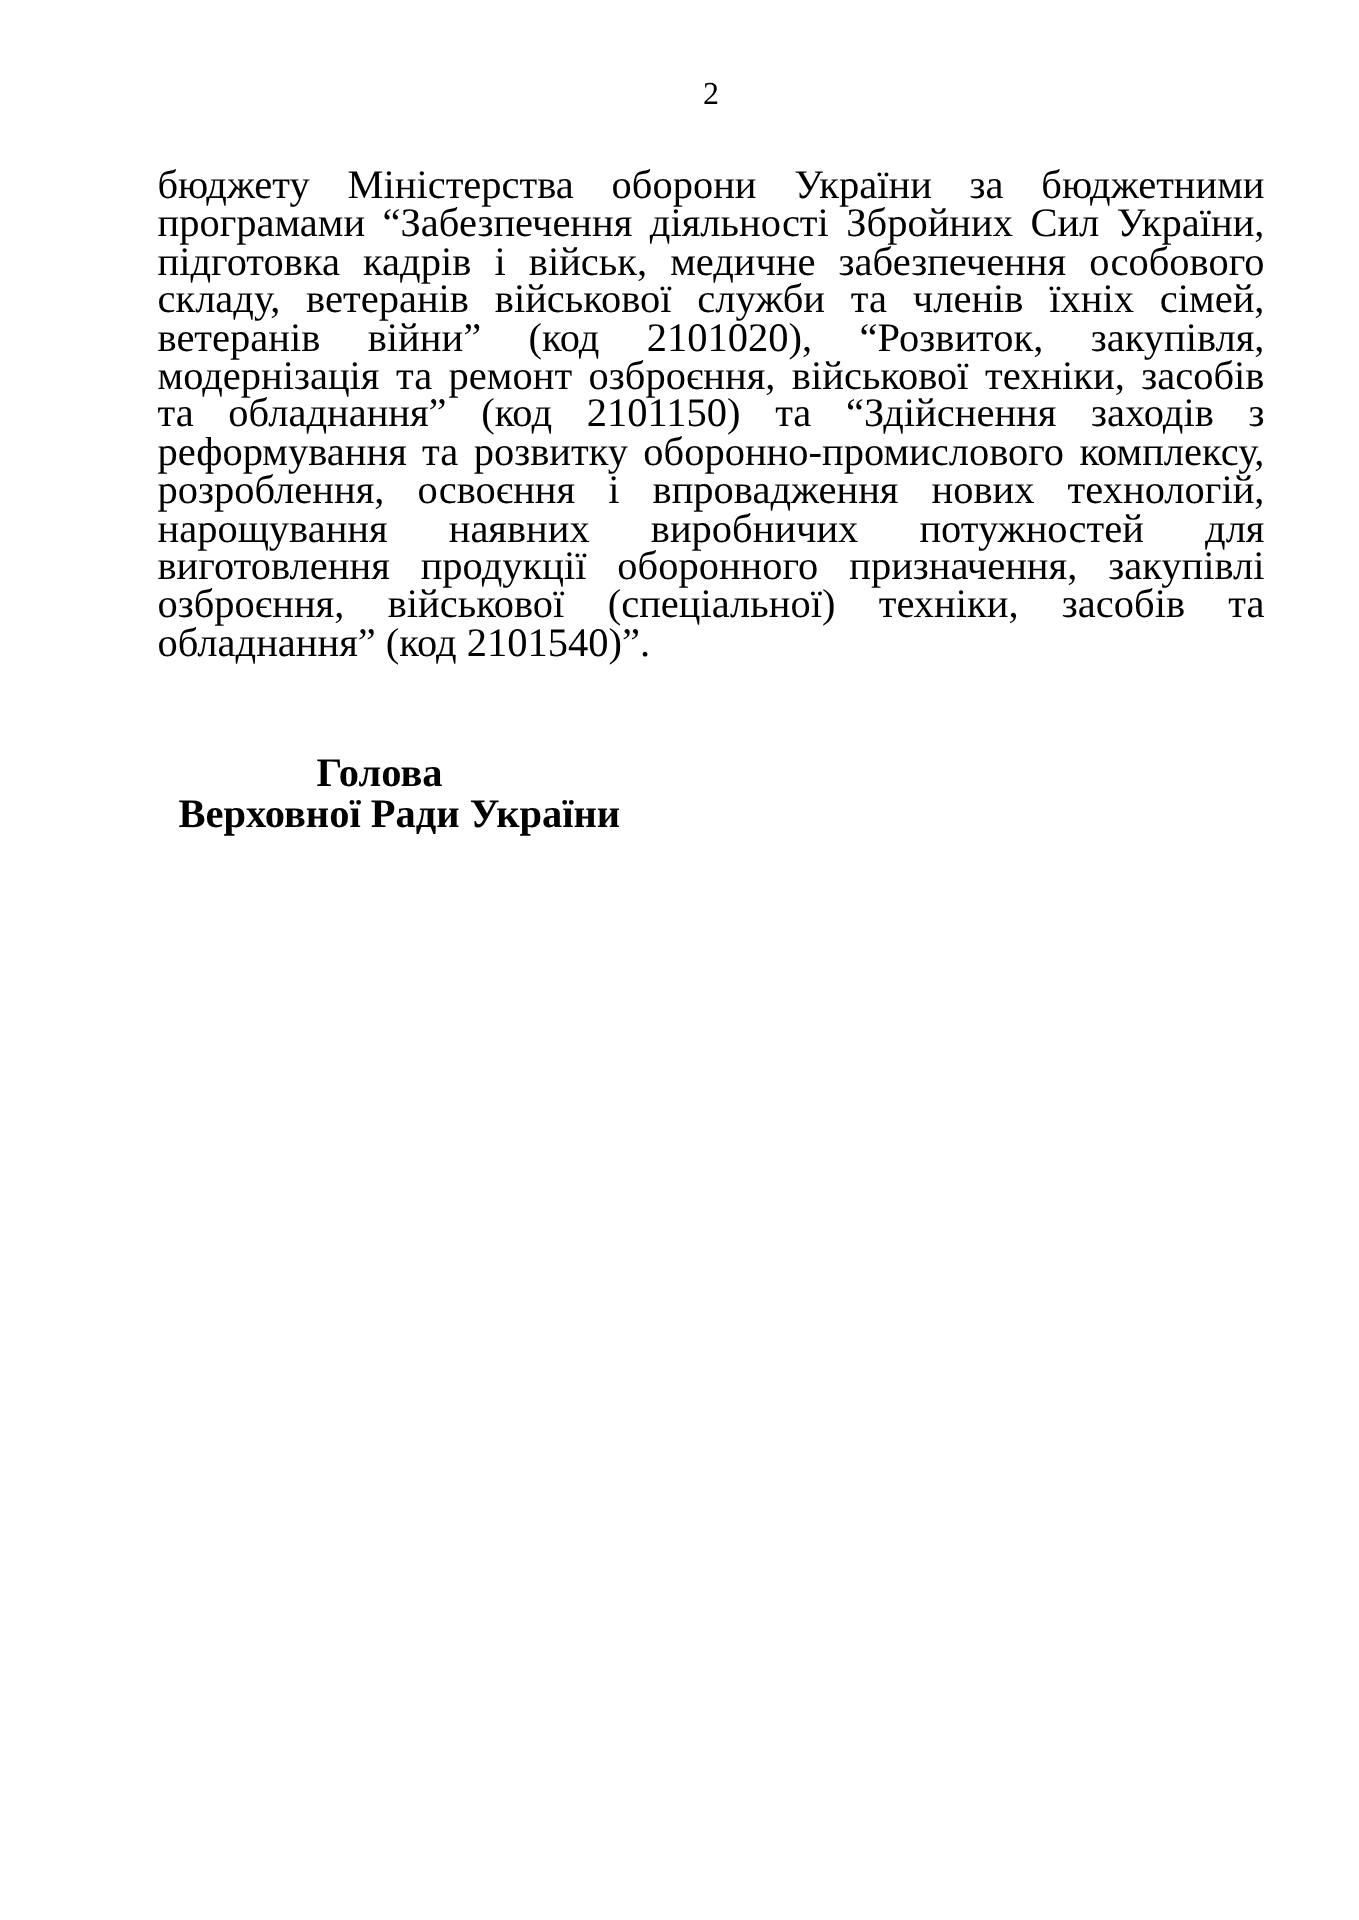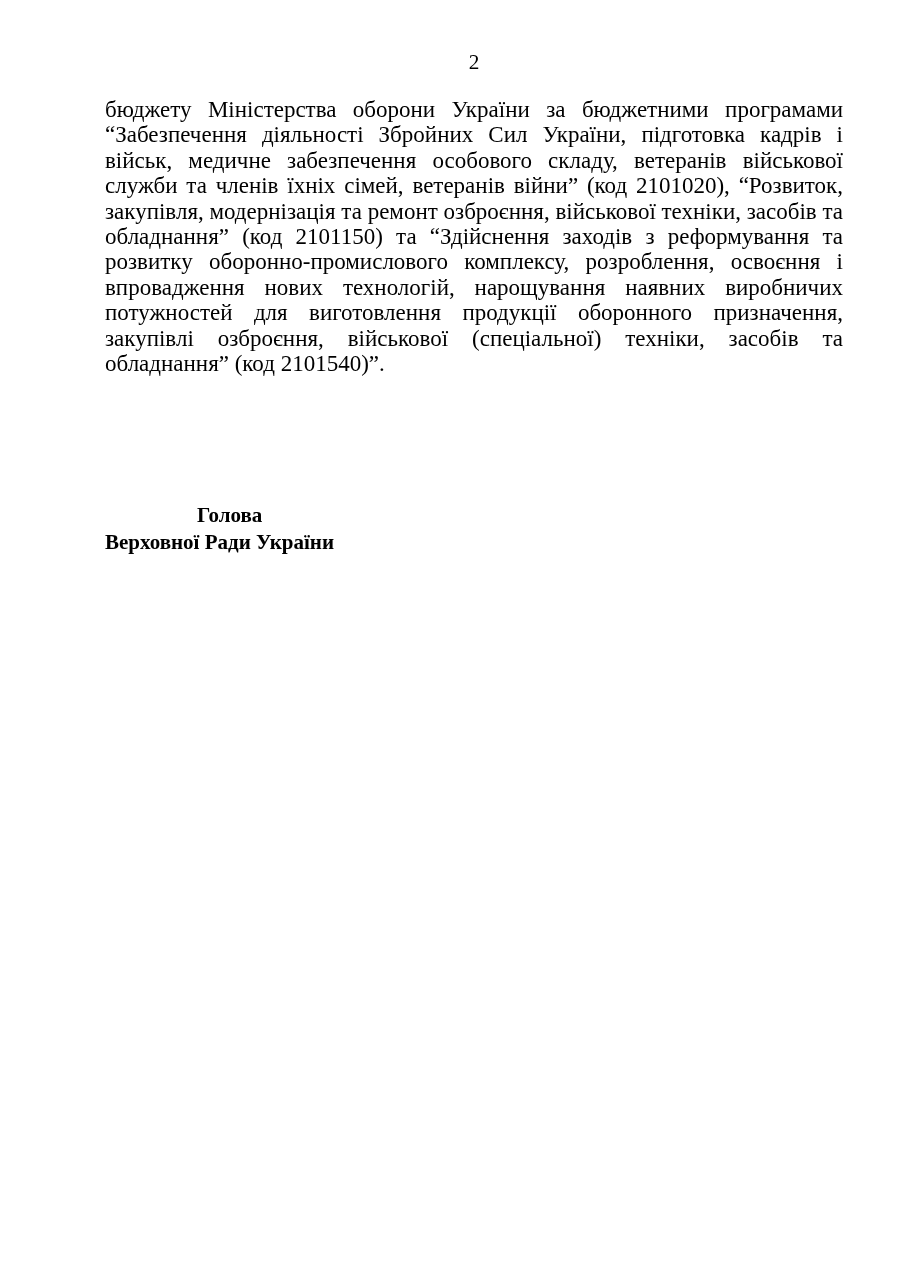--- a/index.html
+++ b/index.html
@@ -20,40 +20,40 @@
     position: absolute;
     top: 50px;
     left: 105px;
     width: 738px;
     text-align: center;
     font-size: 21.3px;
     line-height: 25px;
   }
   .body-text {
     position: absolute;
-    top: 97px;
+    top: 111px;
     left: 105px;
     width: 738px;
-    font-size: 23px;
+    font-size: 27px;
     line-height: 25.4px;
     text-align: justify;
     text-justify: inter-word;
   }
   .para {
     margin: 0 0 4px 0;
     padding: 0;
   }
   .para.indent {
     text-indent: 37px;
   }
   .signature {
     position: absolute;
     top: 502px;
-    left: 105px;
-    font-size: 21px;
+    left: 119px;
+    font-size: 27px;
     line-height: 26.5px;
     font-weight: bold;
     white-space: nowrap;
   }
   .sig-line1 {
     padding-left: 92px;
   }
 </style>
 </head>
 <body>

